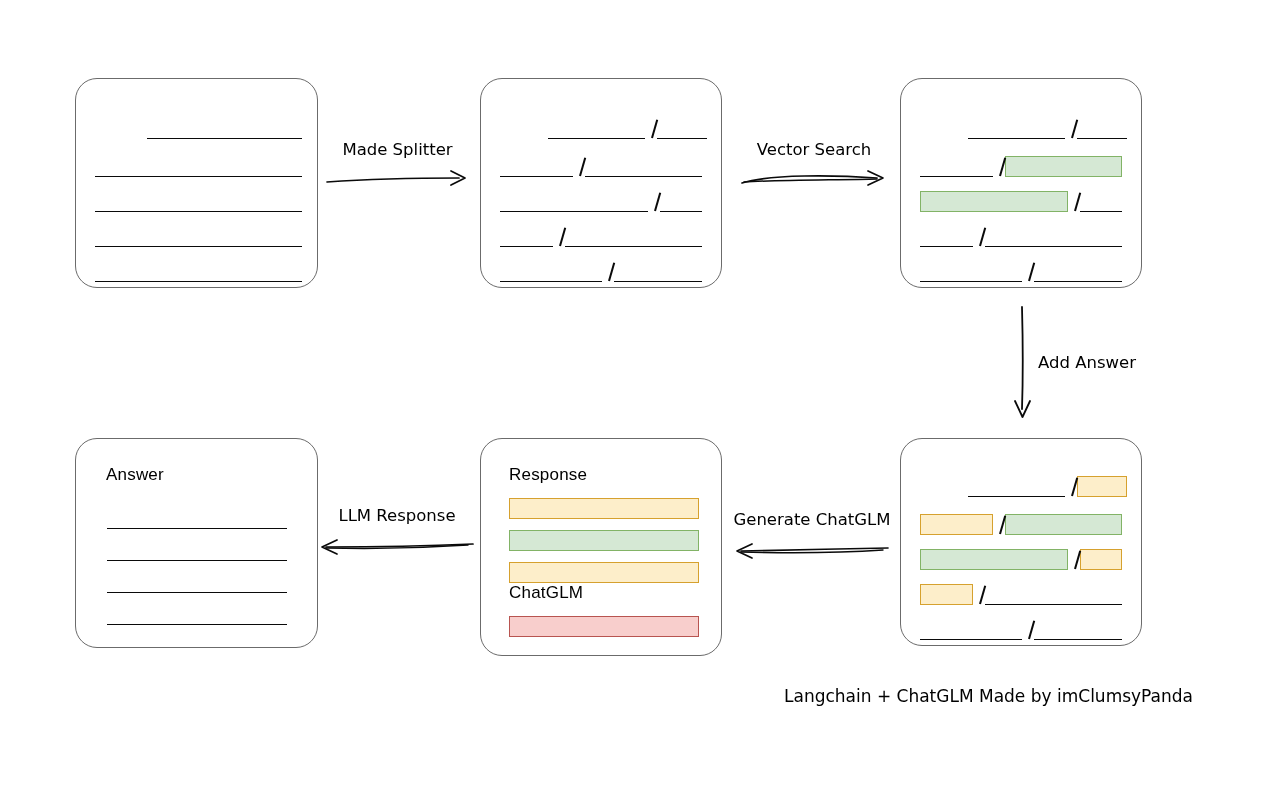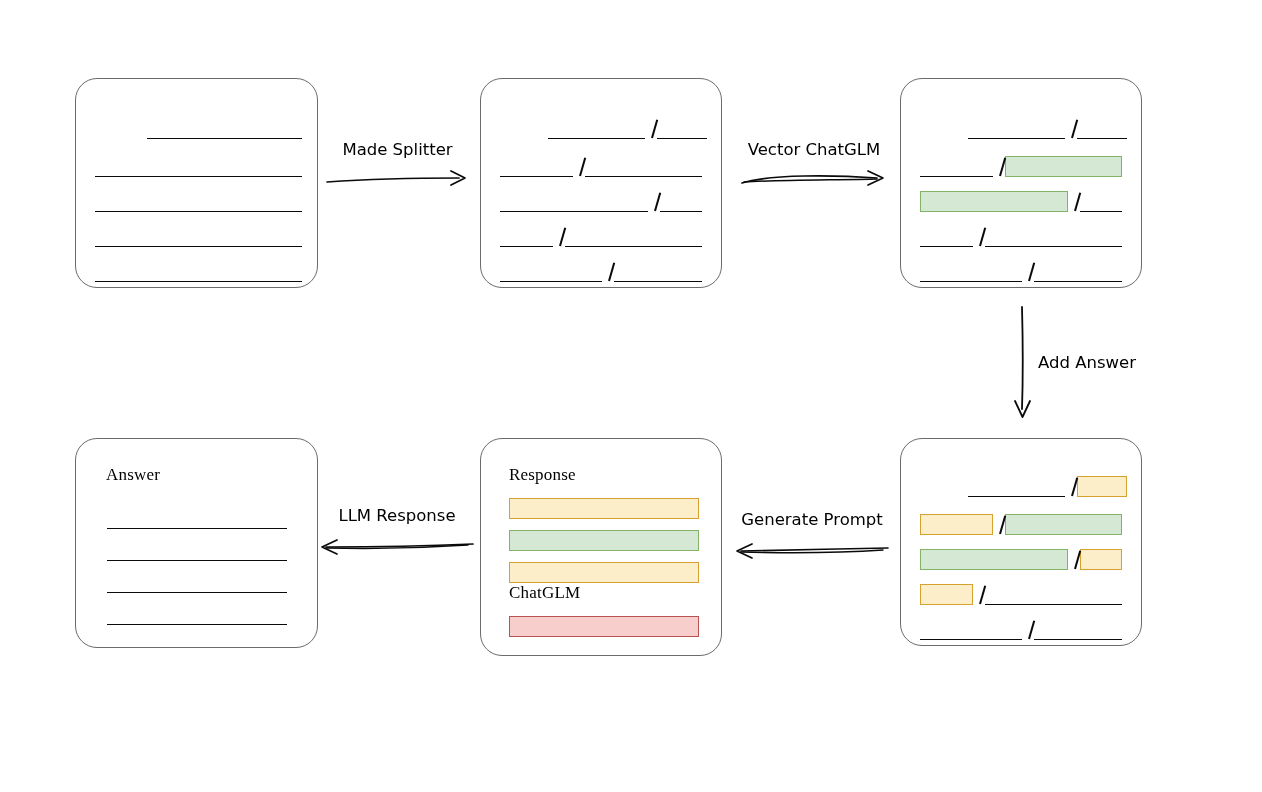--- a/index.html
+++ b/index.html
@@ -76,21 +76,21 @@
     background: #eee;
     flex: 0 0 auto;
   }
   .chip.green { background: #d5e8d4; border-color: #82b366; }
   .chip.yellow { background: #fdeeca; border-color: #d6a12e; }
   .chip.red { background: #f8cecc; border-color: #b85450; }
 
   
   .box-label {
     position: absolute;
-    font-family: Liberation Serif, serif;
+    font-family: Liberation Sans, sans-serif;
     font-size: 17px;
     color: #000000;
     letter-spacing: .2px;
     white-space: nowrap;
   }
 
   
   .arrow-group {
     position: absolute;
   }
@@ -175,21 +175,21 @@
       </div>
       <div class="row" style="top:181px; padding-left:19px;">
         <span class="seg" style="width:102px;"></span>
         <span class="slash"></span>
         <span class="seg" style="width:88px;"></span>
       </div>
     </div>
   </div>
 
   <div class="arrow-group" style="left:740px; top:140px; width:148px; height:55px;">
-    <div class="arrow-label" style="left:0; top:0; width:148px;">Vector ChatGLM</div>
+    <div class="arrow-label" style="left:0; top:0; width:148px;">Vector Search</div>
     <svg class="arrow-svg" width="148" height="26" viewBox="0 0 148 26" style="left:0; top:26px;">
       <path d="M2,17 C30,8 95,9 137,12" fill="none" stroke="#0a0a0a" stroke-width="1.7" stroke-linecap="round"></path>
       <path d="M4,16 C34,14 100,14 137,13" fill="none" stroke="#0a0a0a" stroke-width="1.5" stroke-linecap="round"></path>
       <path d="M128,5 L143,12 L128,19" fill="none" stroke="#0a0a0a" stroke-width="1.7" stroke-linejoin="round" stroke-linecap="round"></path>
     </svg>
   </div>
 
   <div class="doc-box" style="left:900px; top:78px; width:242px; height:210px;">
     <div class="rowset">
       <div class="row" style="top:38px; padding-left:19px;">
@@ -269,21 +269,21 @@
       <div class="row" style="top:122px; padding-left:28px;">
         <span class="chip yellow" style="width:190px;"></span>
       </div>
       <div class="row" style="top:176px; padding-left:28px;">
         <span class="chip red" style="width:190px;"></span>
       </div>
     </div>
   </div>
 
   <div class="arrow-group" style="left:733px; top:510px; width:158px; height:55px;">
-    <div class="arrow-label" style="left:0; top:0; width:158px;">Generate Prompt</div>
+    <div class="arrow-label" style="left:0; top:0; width:158px;">Generate ChatGLM</div>
     <svg class="arrow-svg" width="158" height="26" viewBox="0 0 158 26" style="left:0; top:26px;">
       <path d="M155,12 C110,13 45,14 8,15" fill="none" stroke="#0a0a0a" stroke-width="1.7" stroke-linecap="round"></path>
       <path d="M150,14 C105,17 48,17 8,16" fill="none" stroke="#0a0a0a" stroke-width="1.4" stroke-linecap="round"></path>
       <path d="M19,8 L4,15 L19,22" fill="none" stroke="#0a0a0a" stroke-width="1.7" stroke-linejoin="round" stroke-linecap="round"></path>
     </svg>
   </div>
 
   <div class="doc-box" style="left:900px; top:438px; width:242px; height:208px;">
     <div class="rowset">
       <div class="row" style="top:36px; padding-left:19px;">
@@ -308,14 +308,15 @@
         <span class="seg" style="width:137px;"></span>
       </div>
       <div class="row" style="top:179px; padding-left:19px;">
         <span class="seg" style="width:102px;"></span>
         <span class="slash"></span>
         <span class="seg" style="width:88px;"></span>
       </div>
     </div>
   </div>
 
+  <div class="footer-text" style="left:784px; top:686px;">Langchain + ChatGLM Made by imClumsyPanda</div>
 
 </div>
 
 </body></html>

